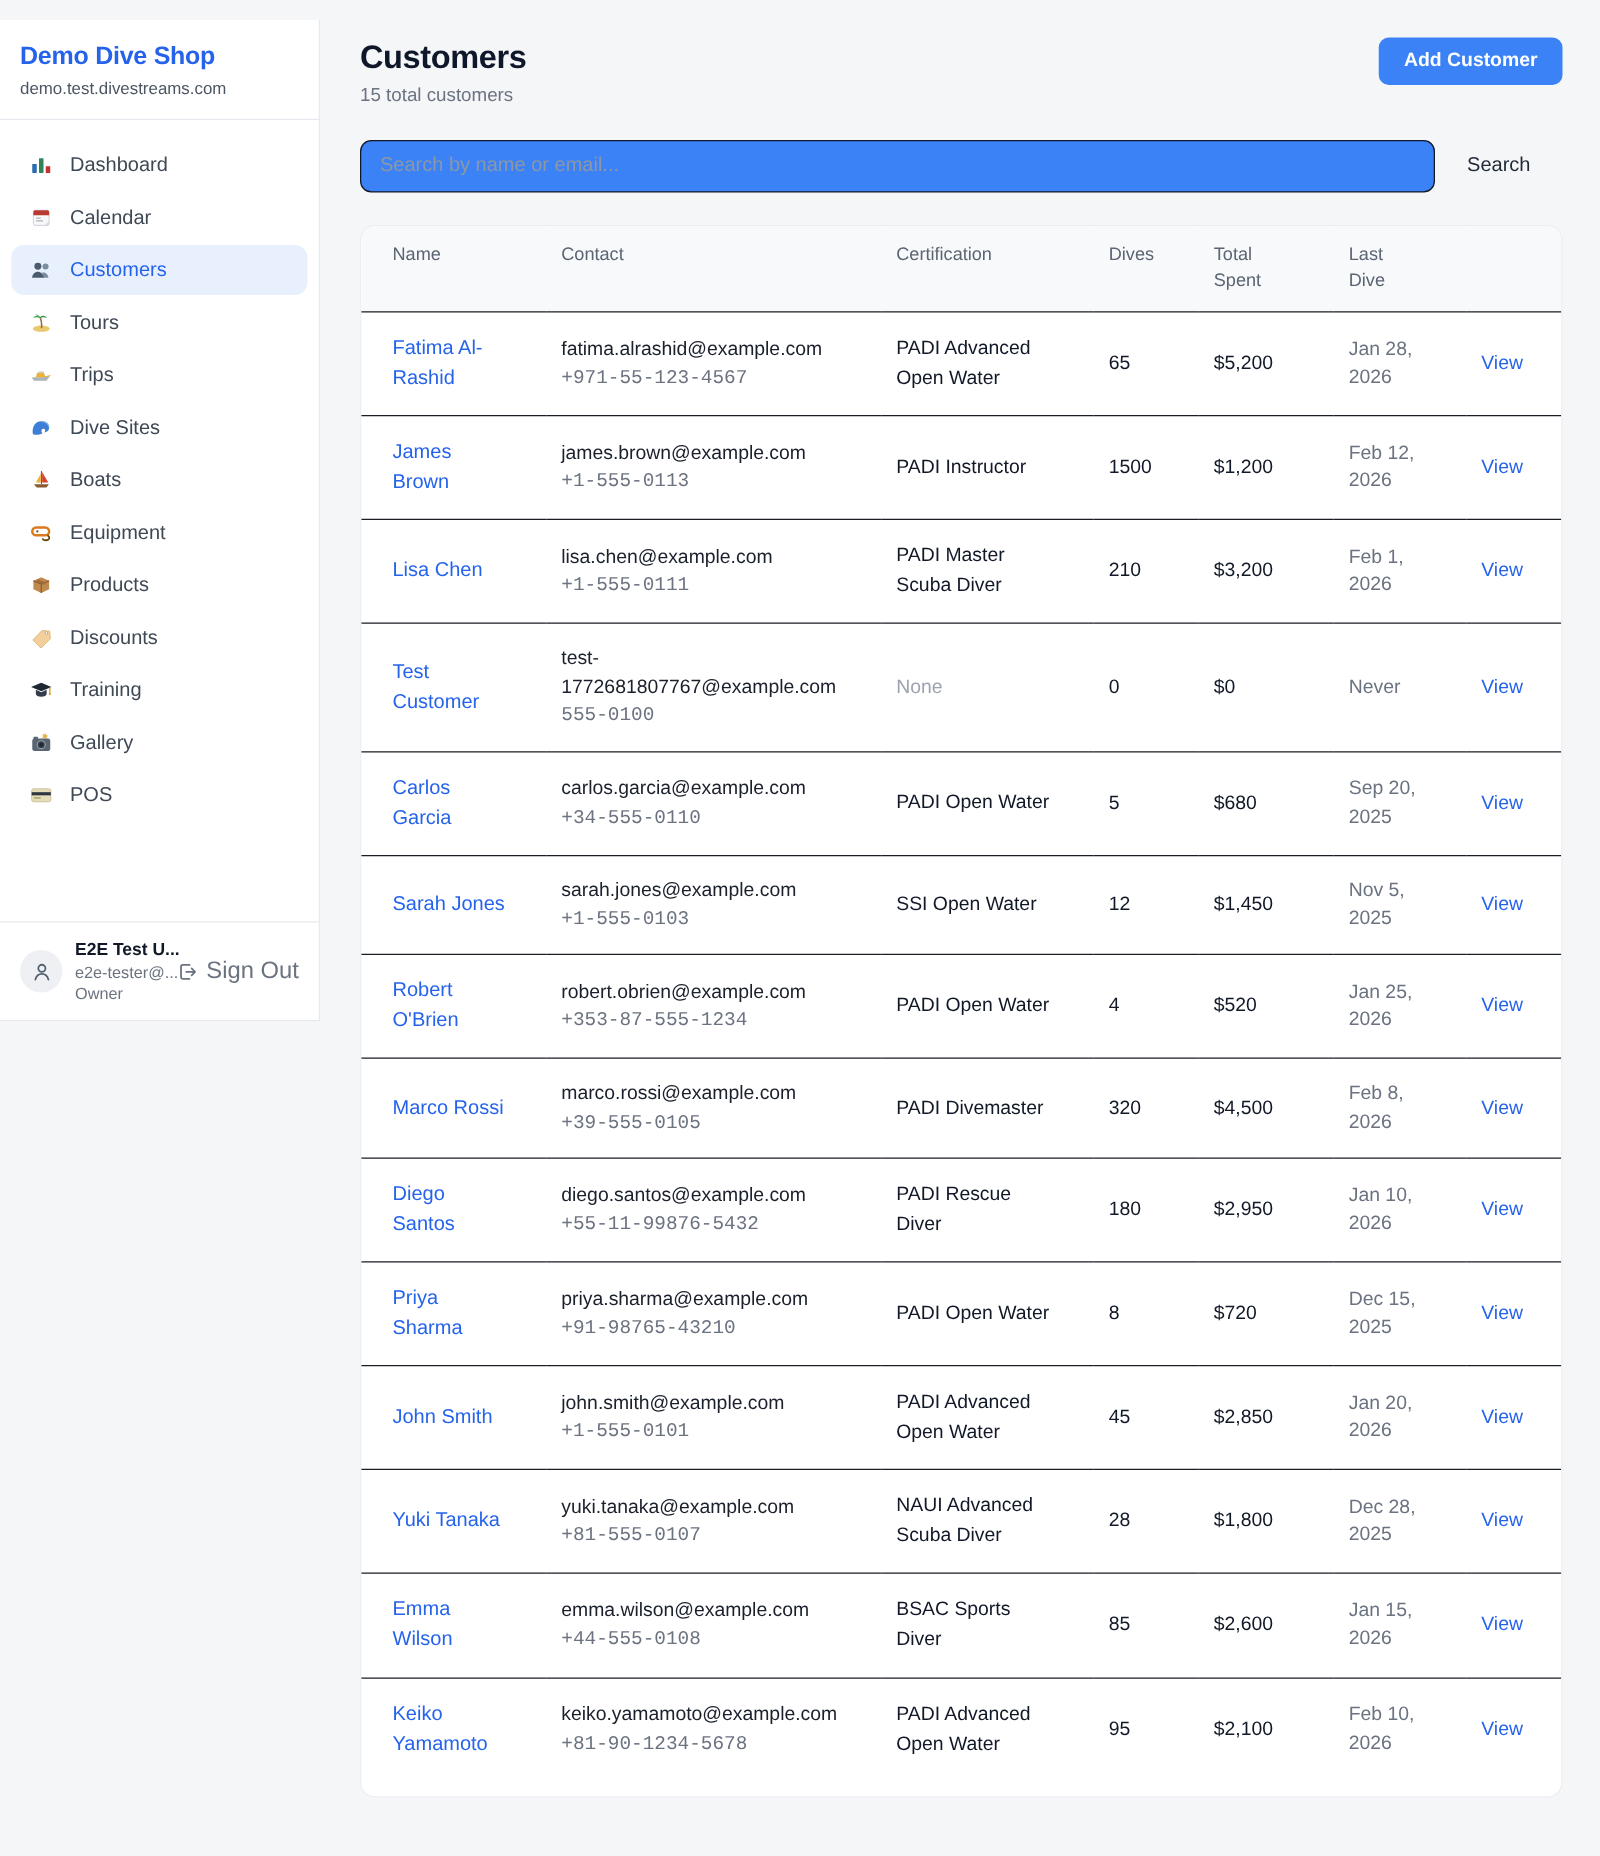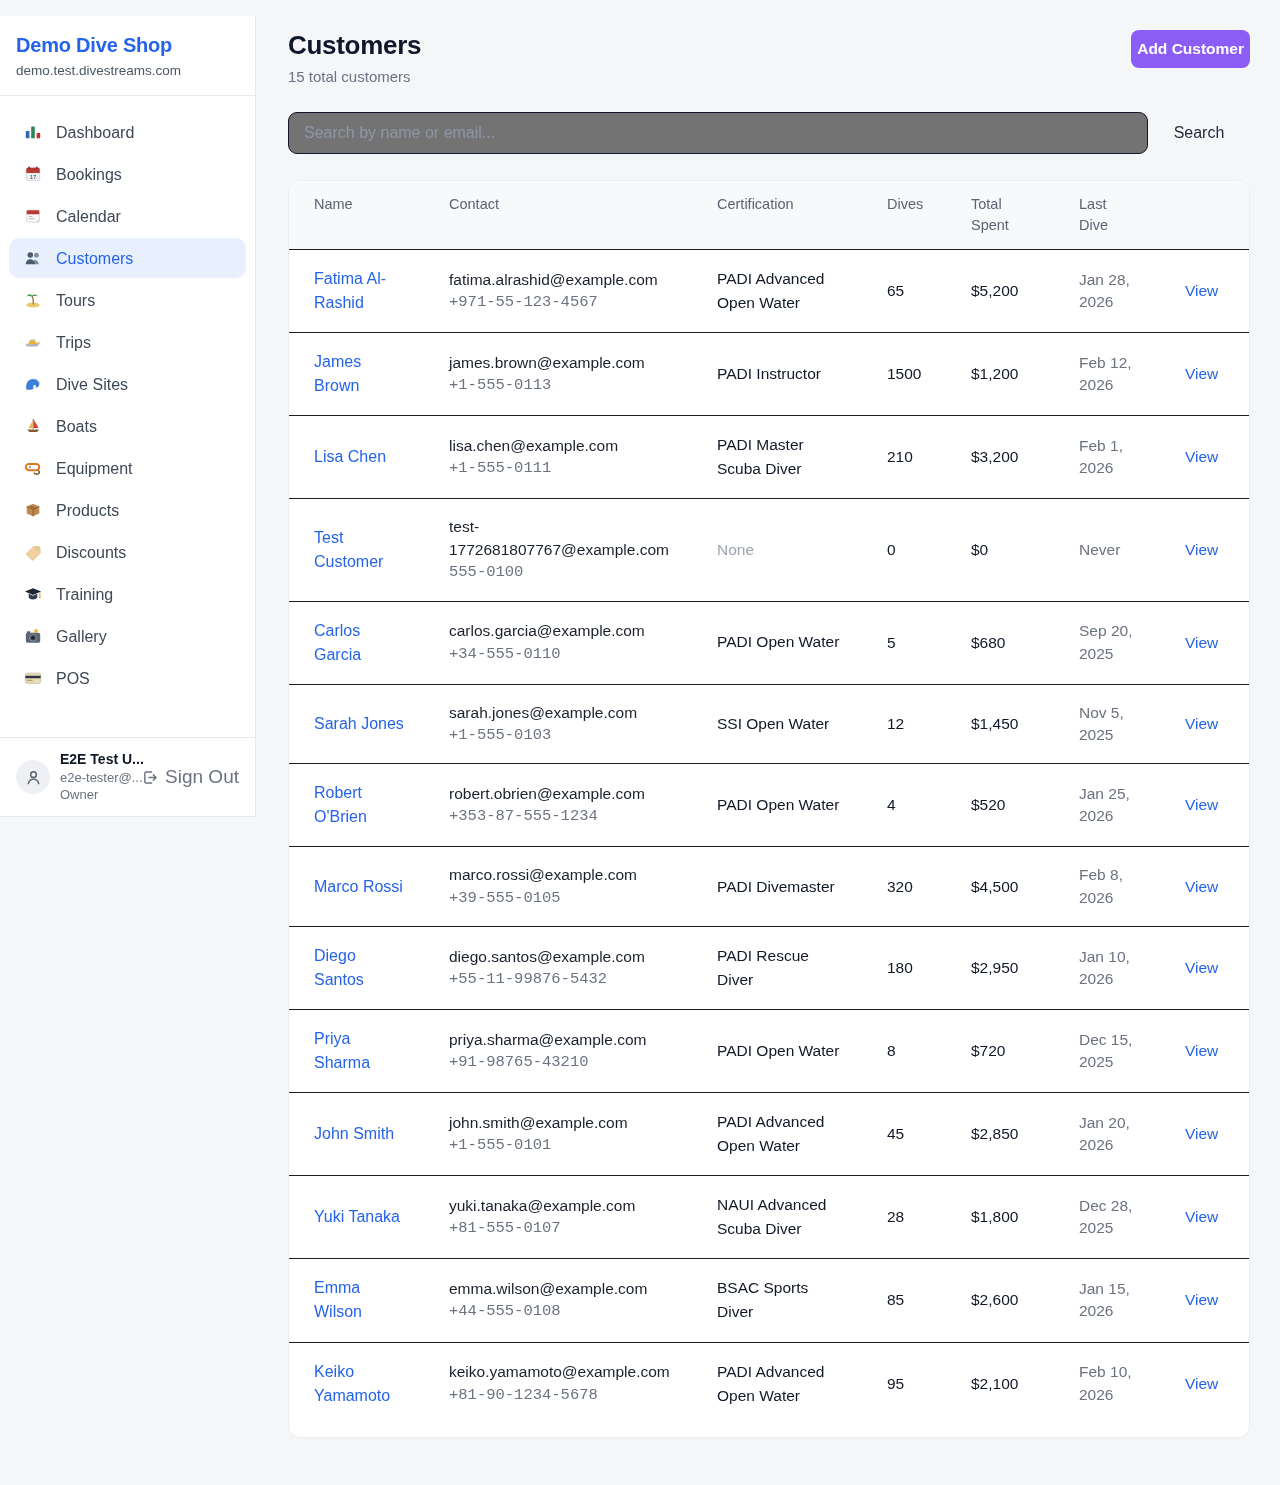--- a/index.html
+++ b/index.html
@@ -46,28 +46,28 @@
     margin-left: auto; display: flex; align-items: center; gap: 7px;
     color: #6b7280; font-size: 19px; cursor: pointer; white-space: nowrap;
   }
 
   
   .main { margin-left: 256px; padding: 30px 30px 0 32px; }
   .page-header { display: flex; justify-content: space-between; align-items: flex-start; }
   .page-title { font-size: 26px; font-weight: 800; color: #0f172a; letter-spacing: -0.3px; }
   .page-subtitle { margin-top: 7px; font-size: 15px; color: #6b7280; }
   .add-btn {
-    background: #8b5cf6; color: #ffffff; border: none; border-radius: 8px;
-    padding: 10px 6px; font-size: 15.5px; font-weight: 600; cursor: pointer;
+    background: #3b82f6; color: #ffffff; border: none; border-radius: 8px;
+    padding: 10px 20px; font-size: 15.5px; font-weight: 600; cursor: pointer;
     font-family: "Liberation Sans", sans-serif;
   }
   .search-row { margin-top: 27px; display: flex; align-items: center; }
   .search-input {
     flex: 1; height: 42px; border: 1.5px solid #111827; border-radius: 9px;
-    padding: 0 15px; font-size: 16px; background: #737373; color: #111827; outline: none;
+    padding: 0 15px; font-size: 16px; background: #3b82f6; color: #111827; outline: none;
     font-family: "Liberation Sans", sans-serif;
   }
   .search-input::placeholder { color: #8d97a5; }
   .search-btn {
     width: 102px; text-align: center; font-size: 16px; color: #1f2937;
     background: none; border: none; cursor: pointer; font-family: "Liberation Sans", sans-serif;
   }
 
   
   .table-card {
@@ -106,32 +106,20 @@
   <nav class="nav">
       <div class="nav-item">
         <span class="nav-icon">
           <svg viewBox="0 0 20 20" width="18" height="18">
             <rect x="2" y="9" width="4" height="8" rx="0.5" fill="#2b6cb0"></rect>
             <rect x="8" y="4" width="4" height="13" rx="0.5" fill="#2f855a"></rect>
             <rect x="14" y="11" width="4" height="6" rx="0.5" fill="#c53030"></rect>
           </svg>
         </span>
         <span>Dashboard</span>
-      </div>
-      <div class="nav-item">
-        <span class="nav-icon">
-          <svg viewBox="0 0 20 20" width="18" height="18">
-            <rect x="2.5" y="3" width="15" height="14.5" rx="2" fill="#edf0f3" stroke="#c9ced6" stroke-width="0.8"></rect>
-            <path d="M2.5 5a2 2 0 0 1 2-2h11a2 2 0 0 1 2 2v4h-15z" fill="#b93a31"></path>
-            <rect x="5" y="1.8" width="1.6" height="2.8" rx="0.8" fill="#7c2d24"></rect>
-            <rect x="13.4" y="1.8" width="1.6" height="2.8" rx="0.8" fill="#7c2d24"></rect>
-            <text x="10" y="16" text-anchor="middle" font-size="6.5" font-family="Liberation Sans, sans-serif" fill="#3a4049">17</text>
-          </svg>
-        </span>
-        <span>Bookings</span>
       </div>
       <div class="nav-item">
         <span class="nav-icon">
           <svg viewBox="0 0 20 20" width="18" height="18">
             <rect x="3" y="3.5" width="14" height="13.5" rx="1.5" fill="#f7f8f9" stroke="#c9ced6" stroke-width="0.8"></rect>
             <path d="M3 5a1.5 1.5 0 0 1 1.5-1.5h11A1.5 1.5 0 0 1 17 5v3H3z" fill="#b93a31"></path>
             <path d="M13 17l4-4v2.5a1.5 1.5 0 0 1-1.5 1.5z" fill="#d7dbe0"></path>
             <path d="M5.5 10.5h4M5.5 13h6" stroke="#aab2bc" stroke-width="1"></path>
           </svg>
         </span>

